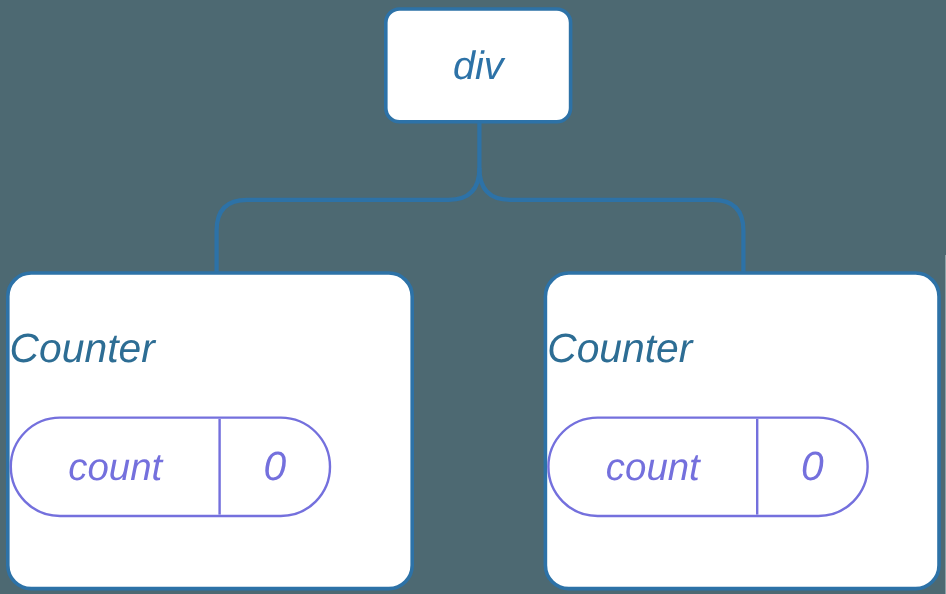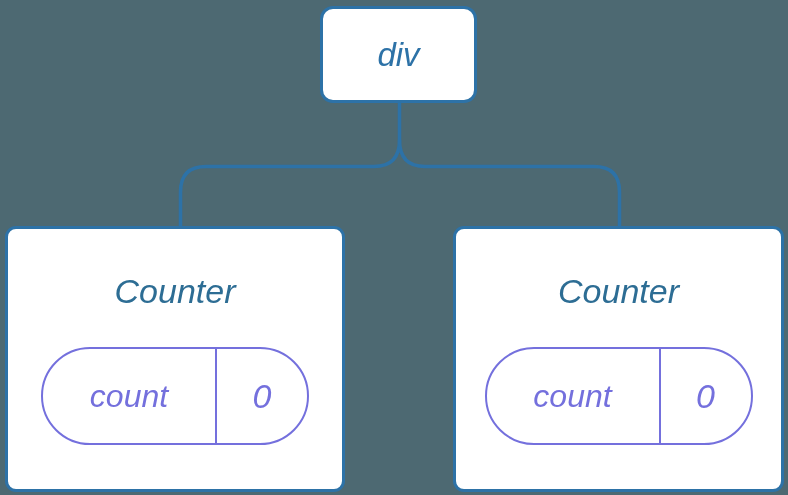--- a/index.html
+++ b/index.html
@@ -44,38 +44,38 @@
     font-weight: 500;
     color: var(--accent-blue, #2d72a7);
   }
   .component-card {
     position: absolute;
     top: 226px;
     height: 266px;
     box-sizing: border-box;
     background: var(--node-bg, #ffffff);
     border: 3px solid var(--accent-blue, #2d72a7);
-    border-radius: 11px;
+    border-radius: 21px;
     display: flex;
     flex-direction: column;
-    align-items: center;
+    align-items: flex-start;
   }
   .component-card.left  { left: 5px;   width: 340px; }
   .component-card.right { left: 453px; width: 331px; }
   .component-title {
     margin-top: 42px;
     font-size: 34px;
     line-height: 40px;
     font-weight: 500;
     color: var(--title-blue, #2d6d94);
   }
   .state-pill {
     margin-top: 36px;
     width: 268px;
-    height: 98px;
+    height: 84px;
     box-sizing: border-box;
     border: 2px solid var(--purple, #7470dd);
     border-radius: 49px;
     display: flex;
     overflow: hidden;
     color: var(--purple, #7470dd);
   }
   .state-key-cell {
     width: 174px;
     box-sizing: border-box;

